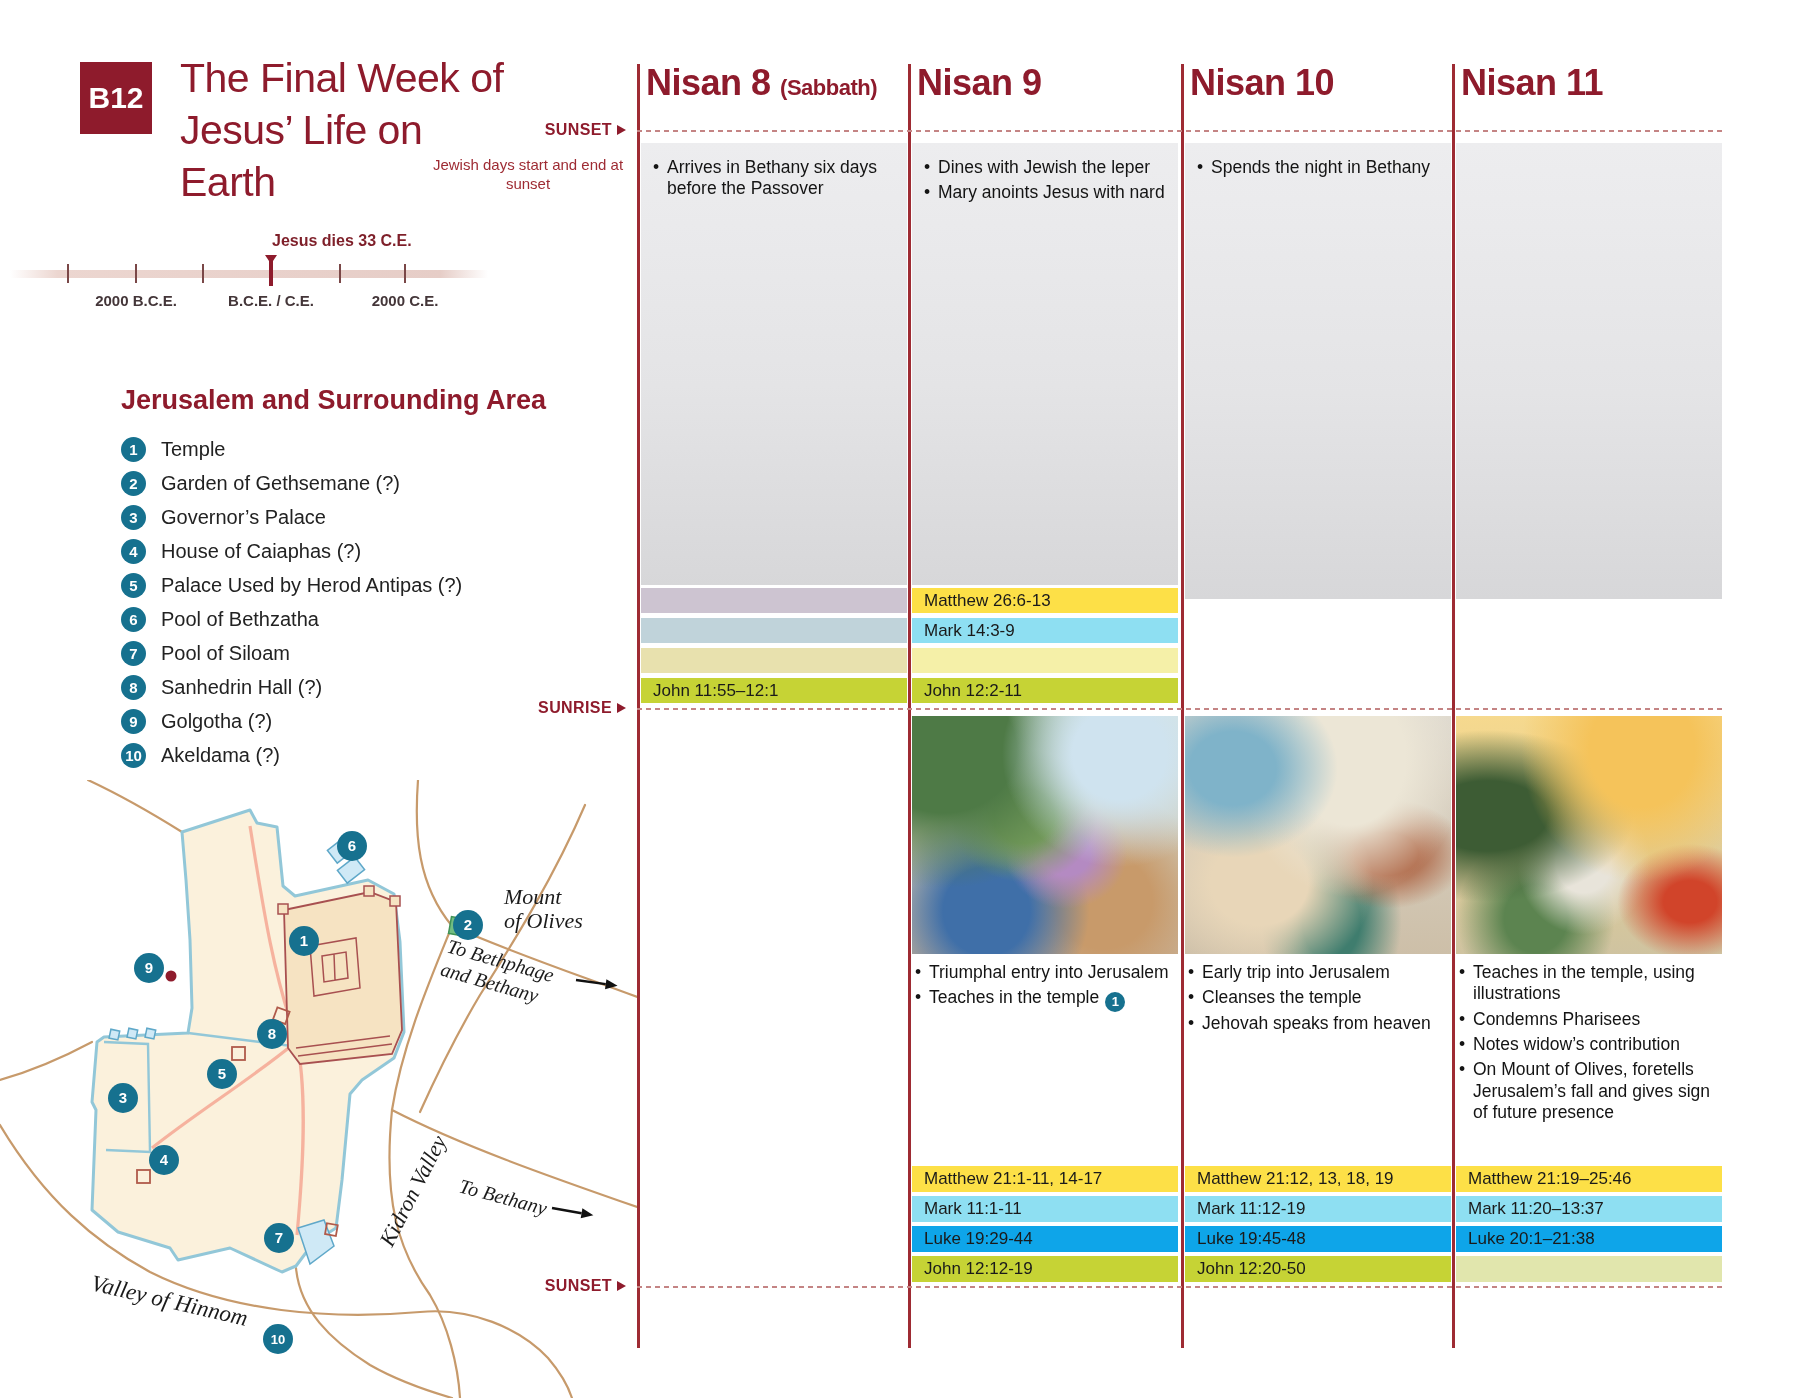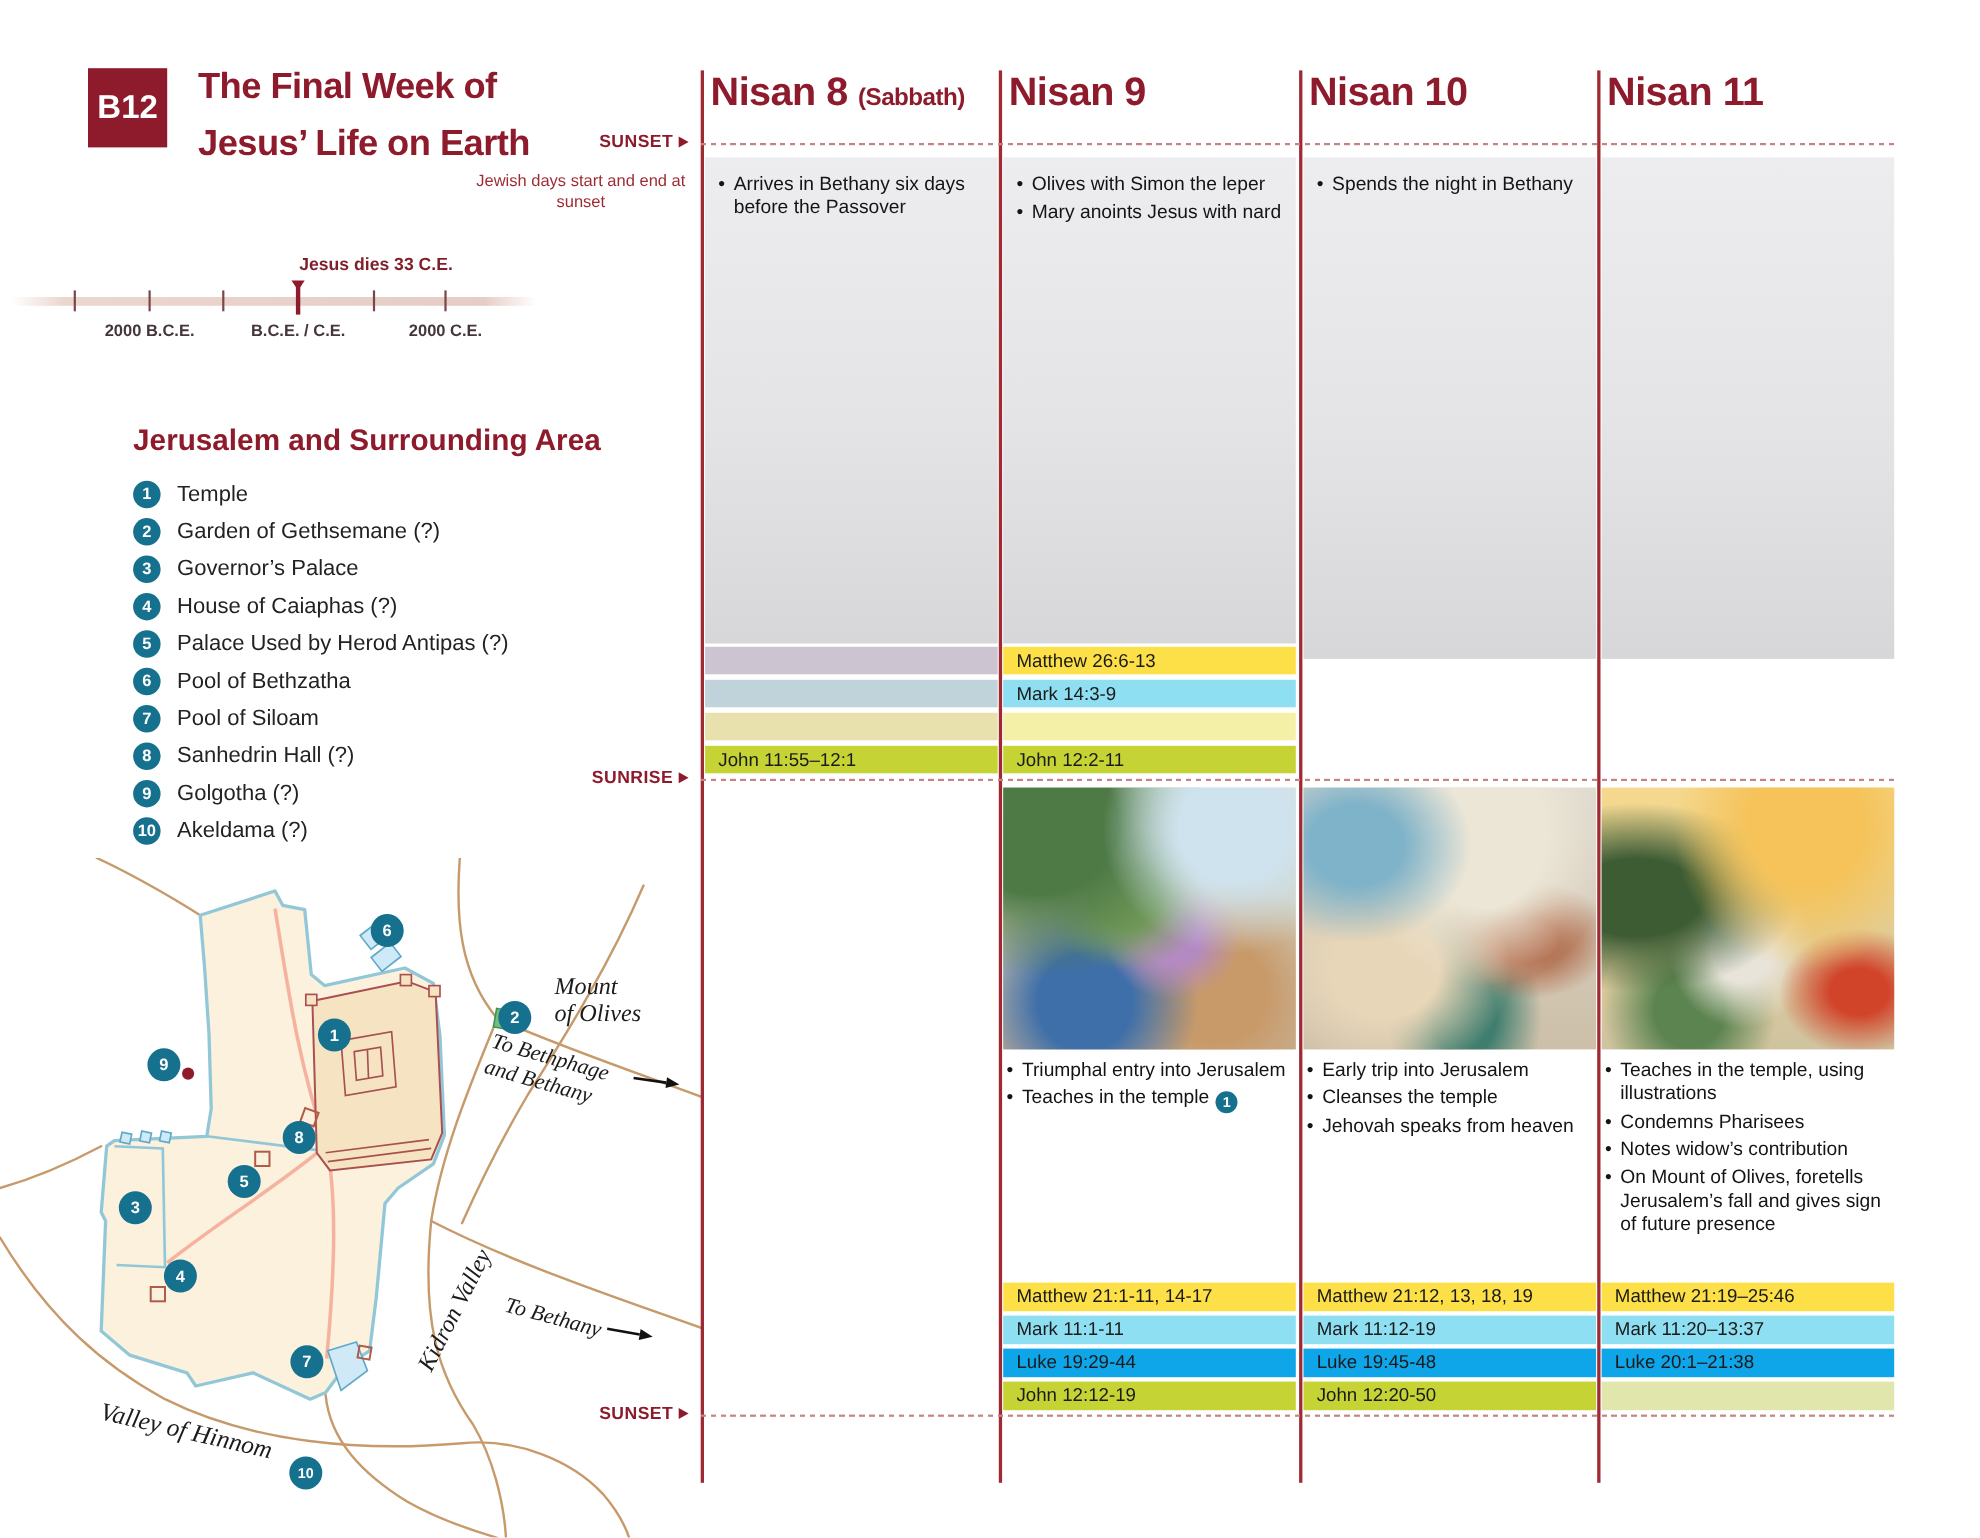--- a/index.html
+++ b/index.html
@@ -3,22 +3,22 @@
 <meta charset="utf-8">
 <style>
   html,body{margin:0;padding:0;background:#fff;}
   #page{position:relative;width:1800px;height:1398px;background:#fff;overflow:hidden;
         font-family:"Liberation Sans",sans-serif;color:#1a1a1a;}
 
   
   .badge{position:absolute;left:80px;top:62px;width:72px;height:72px;background:#8e1b2c;
          display:flex;align-items:center;justify-content:center;color:#fff;
          font-size:30px;font-weight:bold;}
-  .title{position:absolute;left:180px;top:52px;width:336px;font-size:33px;line-height:52px;
-         font-weight:700;color:#8e1b2c;letter-spacing:-0.5px;}
+  .title{position:absolute;left:180px;top:52px;width:336px;font-size:41px;line-height:52px;
+         font-weight:400;color:#8e1b2c;letter-spacing:-0.5px;}
 
   
   .era{position:absolute;left:10px;top:232px;width:478px;height:82px;}
   .era-marker{position:absolute;left:262px;top:0;font-size:16px;font-weight:bold;color:#7e1f29;white-space:nowrap;}
   .era-tri{position:absolute;left:255px;top:23px;width:0;height:0;
            border-left:6px solid transparent;border-right:6px solid transparent;border-top:9px solid #8e1b2c;}
   .era-bar{position:absolute;left:0;top:38px;width:478px;height:8px;
            background:linear-gradient(90deg,rgba(236,214,208,0),#ecd6d0 10%,#e6cdc7 90%,rgba(236,214,208,0));}
   .era-tick{position:absolute;top:32px;width:2px;height:19px;background:#7a4747;}
   .era-tick.t1{left:57px}.era-tick.t2{left:125px}.era-tick.t3{left:192px}
@@ -319,21 +319,21 @@
     <div class="band b-matthew muted nb-m"></div>
     <div class="band b-mark muted nb-k"></div>
     <div class="band b-luke muted nb-l"></div>
     <div class="band b-john nb-j">John 11:55–12:1</div>
   </div>
 
   <div class="col c2">
     <div class="col-header"><span>Nisan 9</span> <span class="hnote"></span></div>
     <div class="night n-short">
       <ul class="ev">
-        <li>Olives with Simon the leper</li>
+        <li>Dines with Jewish the leper</li>
         <li>Mary anoints Jesus with nard</li>
       </ul>
     </div>
     <div class="band b-matthew nb-m">Matthew 26:6-13</div>
     <div class="band b-mark nb-k">Mark 14:3-9</div>
     <div class="band b-luke dim nb-l"></div>
     <div class="band b-john nb-j">John 12:2-11</div>
     <div class="pic pic-entry"></div>
     <div class="day-ev">
       <ul class="ev">

